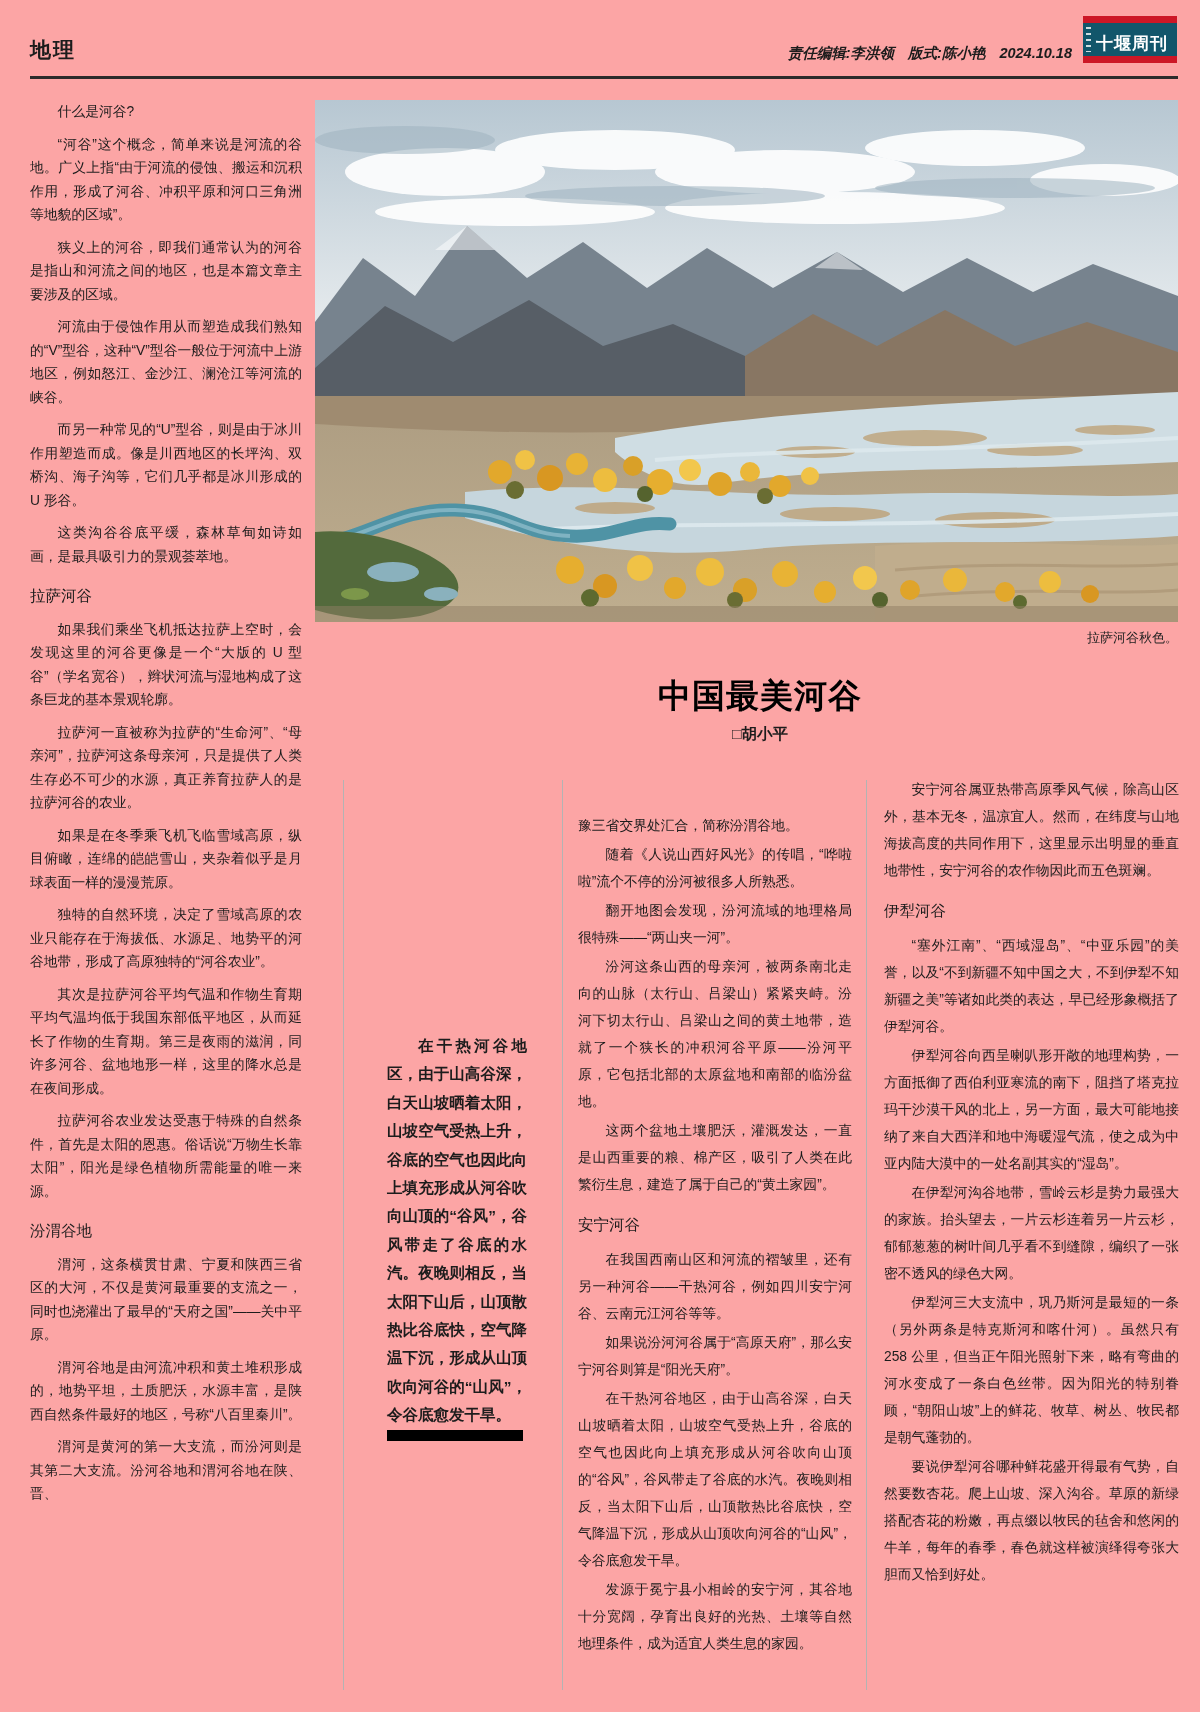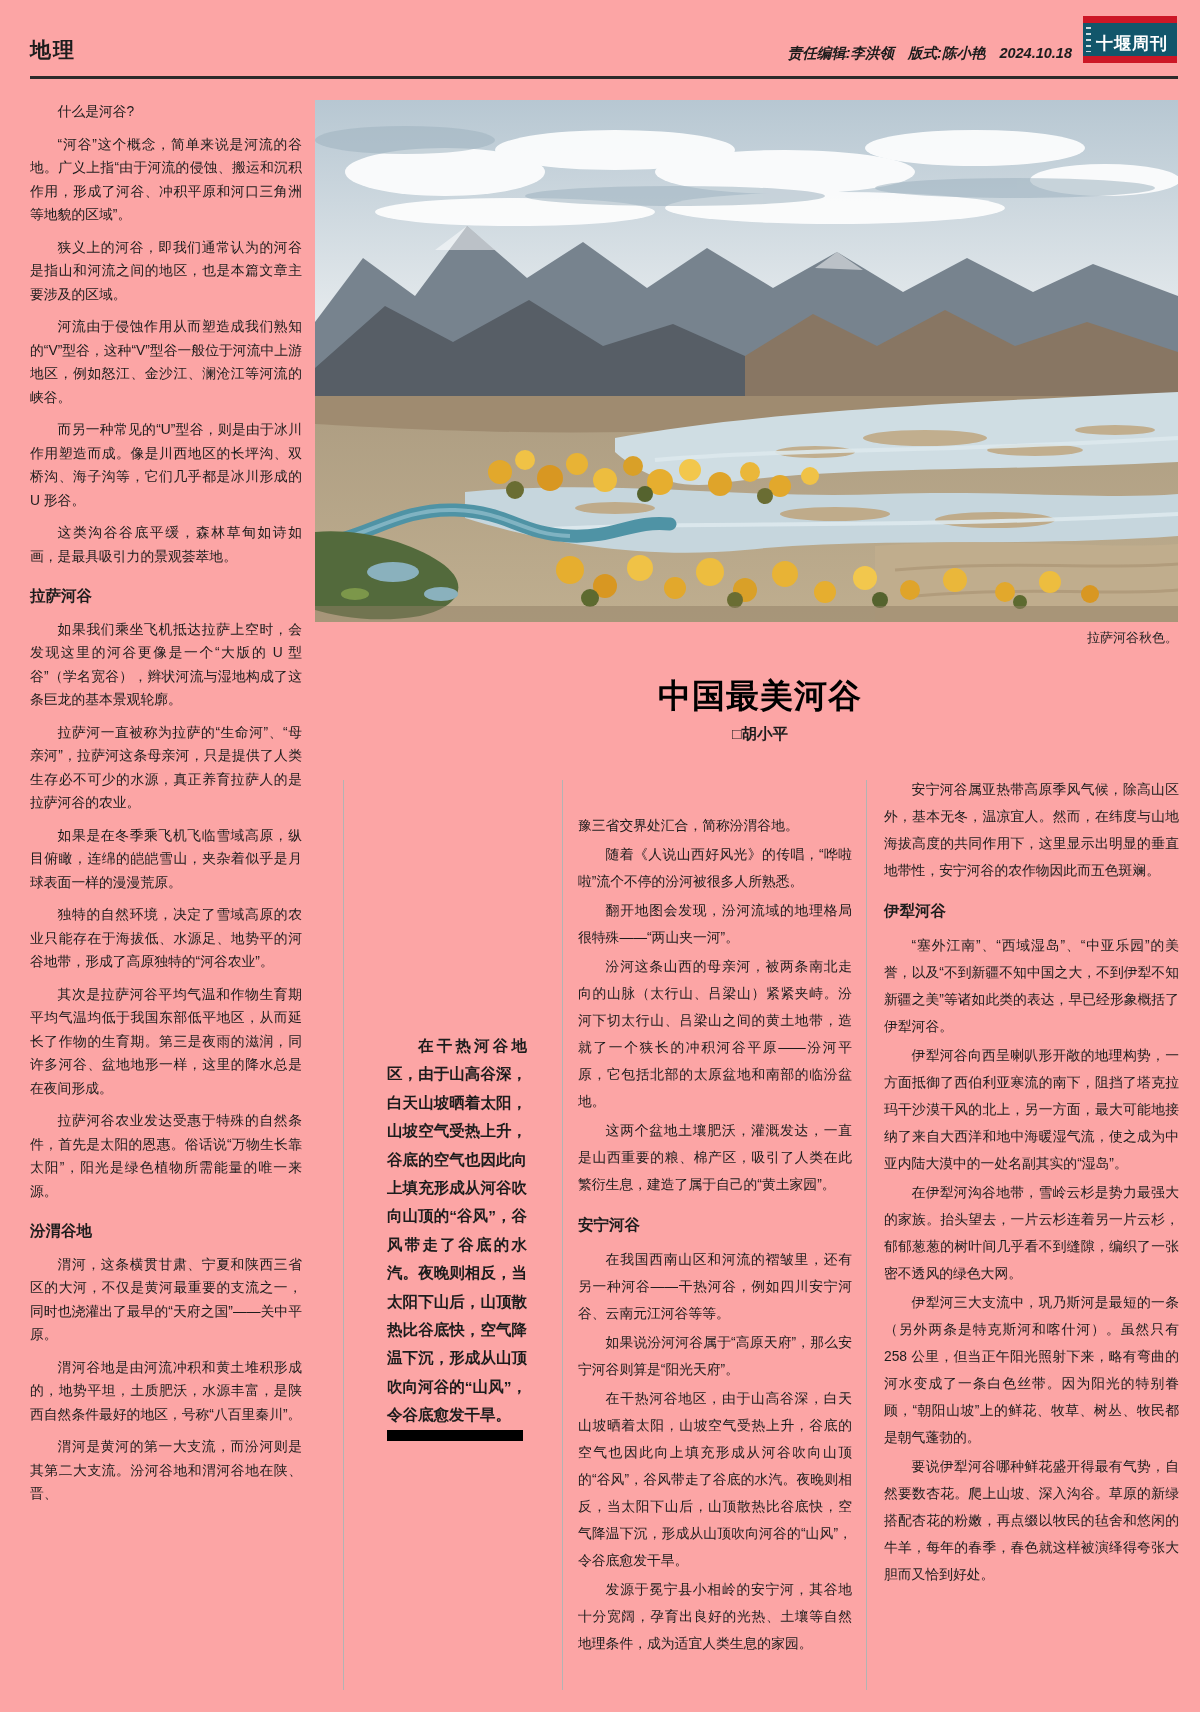--- a/index.html
+++ b/index.html
@@ -12,21 +12,21 @@
   .header-rule{position:absolute;left:30px;top:76px;width:1148px;height:3px;background:#2b2b2b;}
   .masthead{position:absolute;left:1083px;top:16px;width:94px;height:47px;}
   .masthead .bar{height:7px;background:#cc1726;}
   .masthead .mid{height:33px;background:#12566b;display:flex;align-items:center;justify-content:center;position:relative;}
   .masthead .mid .tiny{position:absolute;left:3px;top:4px;width:5px;height:25px;
       background:repeating-linear-gradient(#ffffff 0 2px,transparent 2px 6px);opacity:.8;}
   .masthead .mid .name{color:#fff;font-size:17px;font-weight:bold;letter-spacing:1px;padding-left:4px;margin-top:8px;}
   
   .leftcol{position:absolute;left:30px;top:100px;width:272px;}
   .blk{font-size:13.8px;line-height:23.5px;text-align:justify;text-indent:2em;margin:0 0 9px;}
-  .hd{font-size:15.5px;font-weight:bold;text-indent:0;margin:16px 0 10px;}
+  .hd{font-size:15.5px;font-weight:normal;text-indent:0;margin:16px 0 10px;}
   
   .photo{position:absolute;left:315px;top:100px;width:863px;height:522px;display:block;}
   .caption{position:absolute;left:778px;top:629px;width:400px;text-align:right;font-size:13px;color:#222;}
   
   .title{position:absolute;left:460px;top:674px;width:600px;text-align:center;
          font-family:"Liberation Serif",serif;font-size:33px;font-weight:bold;letter-spacing:1px;color:#000;}
   .byline{position:absolute;left:460px;top:724px;width:600px;text-align:center;font-size:15.5px;font-weight:bold;}
   
   .vrule{position:absolute;top:780px;height:910px;width:1px;background:#b3b3b3;}
   .pqcol{position:absolute;left:387px;top:1032px;width:140px;}

